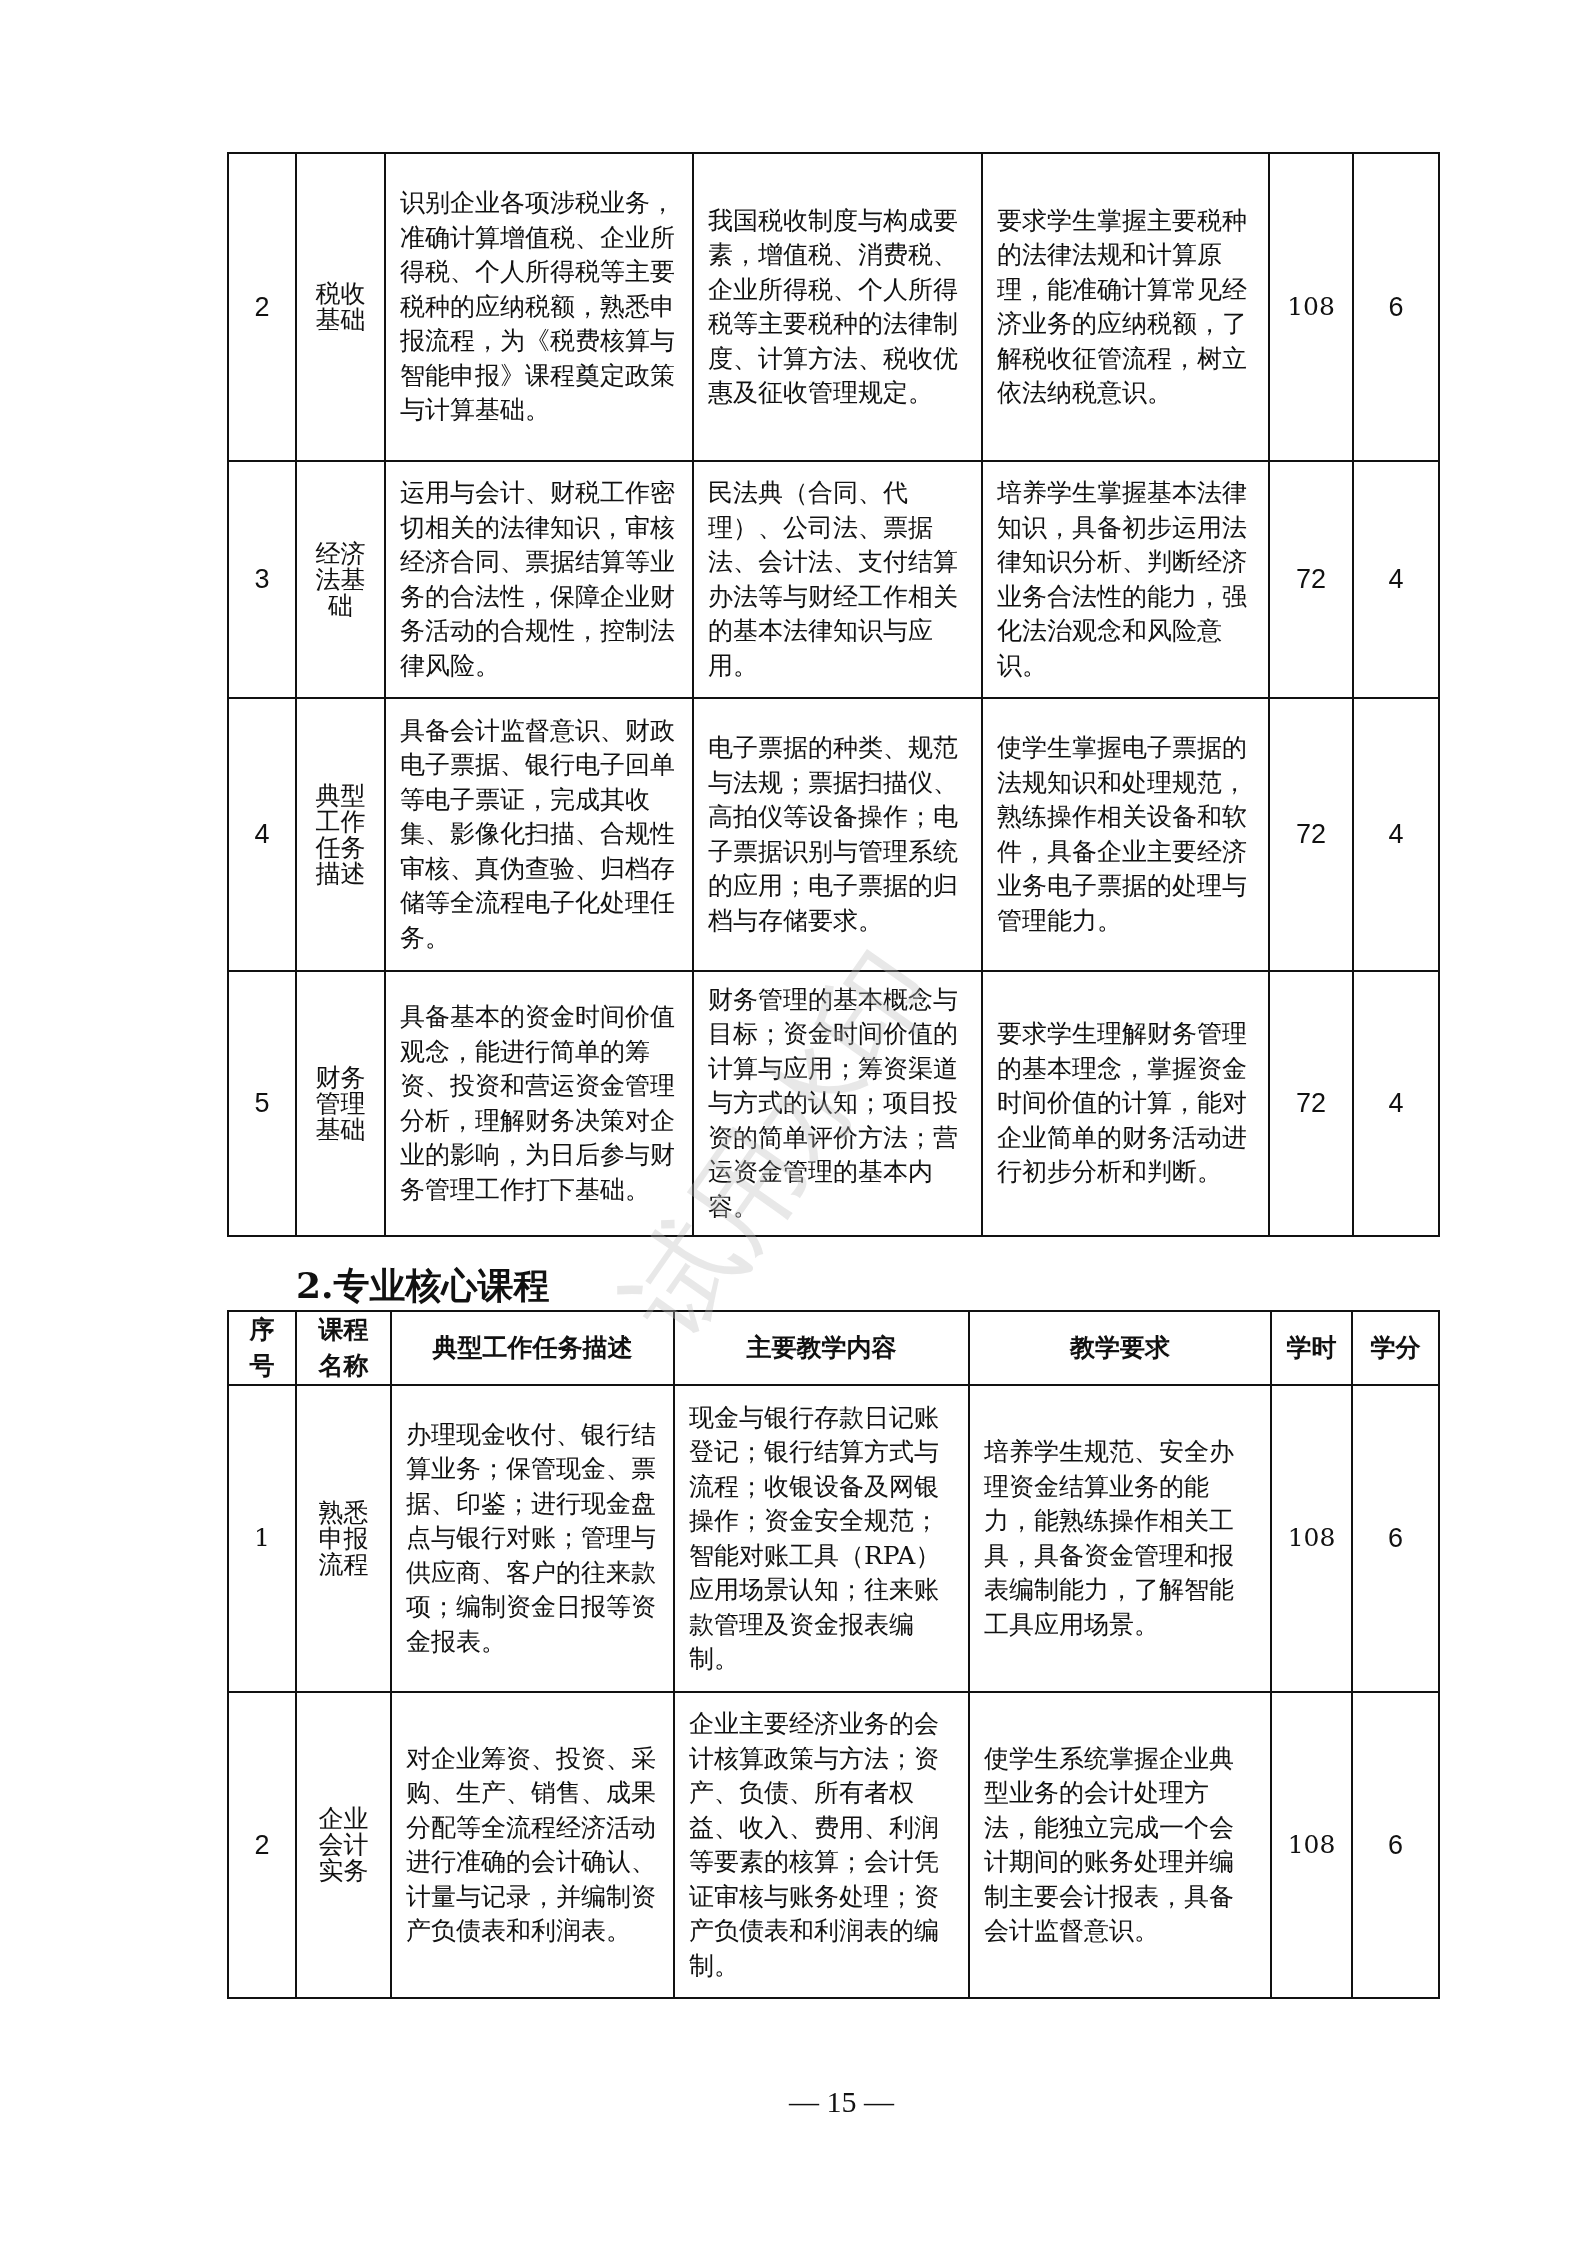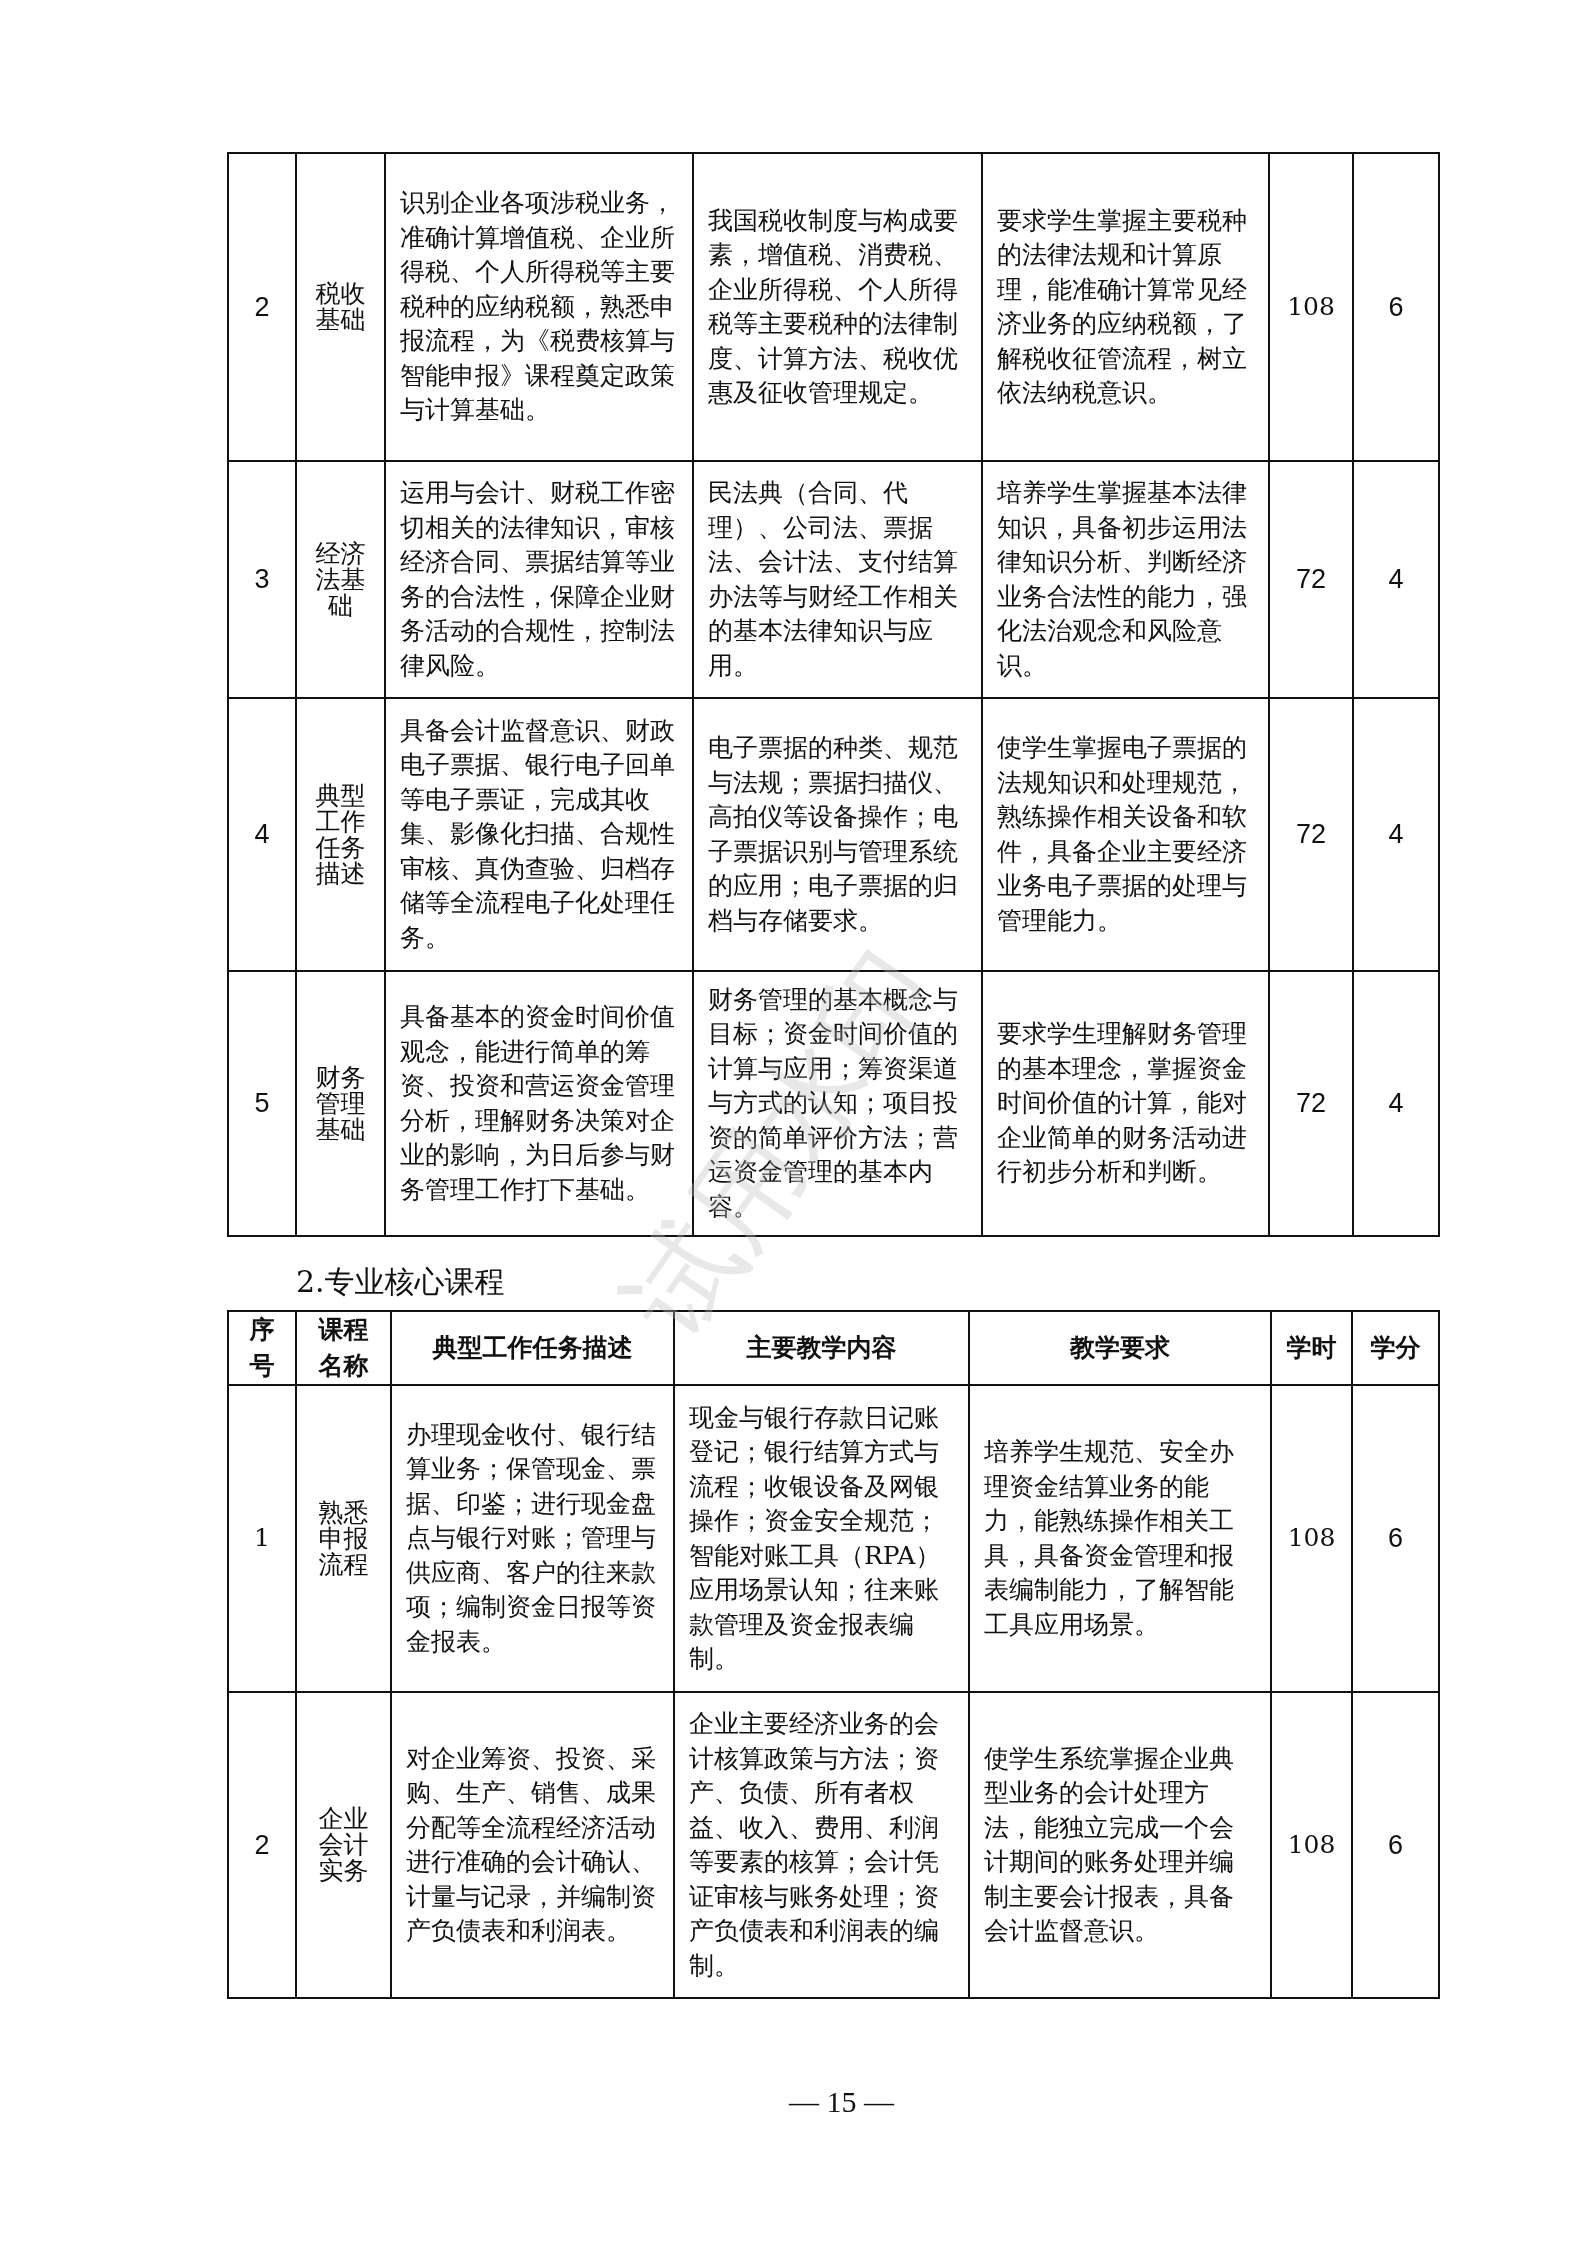--- a/index.html
+++ b/index.html
@@ -7,21 +7,21 @@
          font-family:"DejaVu Serif","Liberation Serif",serif; color:#111; }
   table { position:absolute; border-collapse:collapse; table-layout:fixed; }
   td, th { border:2px solid #111; padding:0 14px; font-size:25px; line-height:34.5px;
            vertical-align:middle; word-break:break-all; font-weight:normal; }
   td.c { text-align:center; padding:0 4px; }
   td.num { font-family:"Liberation Sans","DejaVu Sans",sans-serif; font-size:27px; }
   td.name { text-align:center; padding:0 10px; line-height:26px; }
   th { text-align:center; font-weight:bold; padding:0 4px; line-height:36px; }
   #t1 { left:227px; top:152px; width:1211px; }
   #t2 { left:227px; top:1310px; width:1211px; }
-  .heading { position:absolute; left:296px; top:1262px; font-size:30px; font-weight:normal; }
+  .heading { position:absolute; left:296px; top:1262px; font-size:36px; font-weight:bold; }
   .footer { position:absolute; left:0; width:1587px; top:2085px; text-align:center;
             font-size:30px; font-family:"Liberation Serif",serif;margin-left:48px; }
   .watermark { position:absolute; left:560px; top:1070px; font-size:110px; color:rgba(190,190,190,0.35);
                transform:rotate(-55deg); font-family:"DejaVu Sans",sans-serif; pointer-events:none; }
 </style>
 </head>
 <body>
 
 <table id="t1">
   <colgroup>

